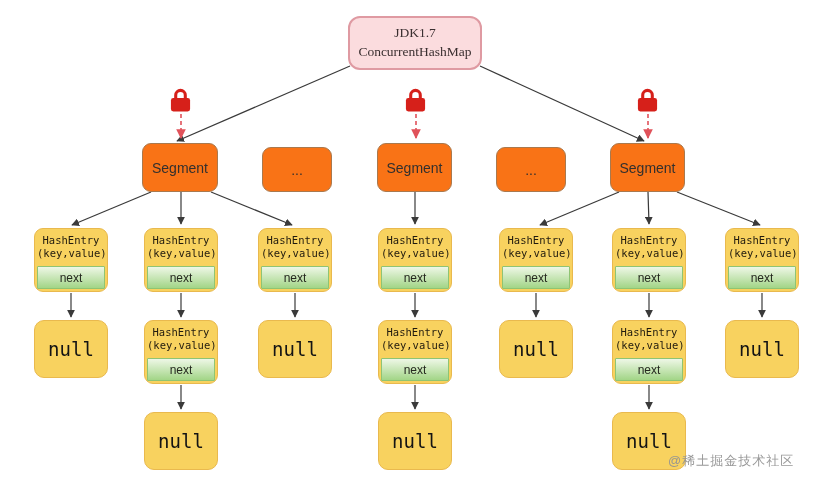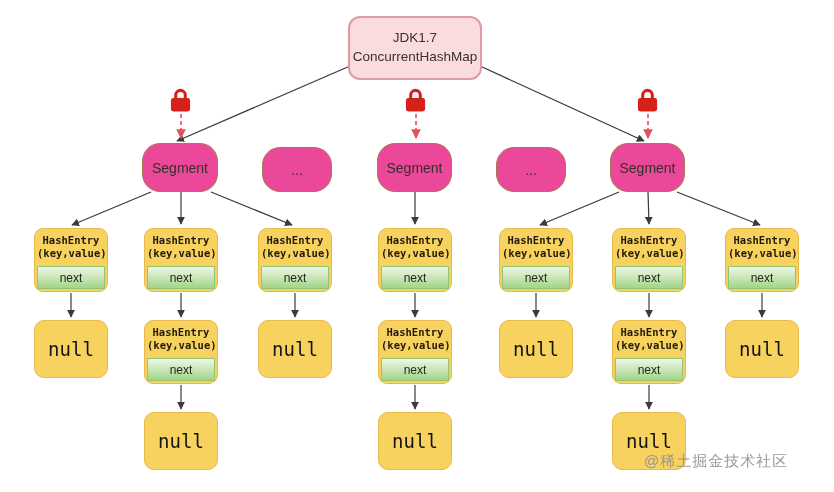--- a/index.html
+++ b/index.html
@@ -4,52 +4,53 @@
 <style>
   html,body { margin:0; padding:0; background:#fff; }
   .canvas {
     position:relative; width:834px; height:492px; background:#ffffff;
     overflow:hidden; font-family:"Liberation Sans", sans-serif;
   }
   .arrows { position:absolute; left:0; top:0; width:834px; height:492px; }
   .node { position:absolute; box-sizing:border-box; }
 
   .root-box {
-    width:134px; height:64px; background:#fbdcde; border:2px solid #df9aa2;
+    width:134px; height:54px; background:#fbdcde; border:2px solid #df9aa2;
     border-radius:12px; display:flex; align-items:center; justify-content:center;
     text-align:center; font-size:13.5px; color:#3a2f30; line-height:1.4;
     white-space:pre-line;
+    font-family:Liberation Serif, serif;
   }
   .segment-box {
-    height:49px; background:#ec4899; border:1.5px solid #a9794e;
-    border-radius:18px; display:flex; align-items:center; justify-content:center;
+    height:49px; background:#f97316; border:1.5px solid #a9794e;
+    border-radius:9px; display:flex; align-items:center; justify-content:center;
     font-size:14px; color:#33302e;
   }
   .hash-entry {
     width:74px; height:64px; background:#f8d25f; border:1.5px solid #e9b94e;
     border-radius:9px; padding:5px 2px 2px; display:flex; flex-direction:column;
   }
   .he-line {
-    font-family:"DejaVu Sans Mono", monospace; font-weight:bold; font-size:10.5px;
+    font-family:"DejaVu Sans Mono", monospace; font-weight:normal; font-size:10.5px;
     line-height:13px; text-align:center; color:#201a0e; letter-spacing:0;
   }
   .he-next {
     margin-top:auto; height:21px; border-radius:1px;
     background:linear-gradient(#eef7e6,#a2d587); border:1px solid #8fc473;
     display:flex; align-items:center; justify-content:center;
     font-size:12px; color:#25291f;
   }
   .null-box {
     width:74px; height:58px; background:#f8d25f; border:1.5px solid #e9b94e;
     border-radius:10px; display:flex; align-items:center; justify-content:center;
     font-family:"DejaVu Sans Mono", monospace; font-size:19px; color:#141414;
   }
   .lock { position:absolute; width:23px; height:27px; }
   .watermark {
-    position:absolute; left:644px; top:452px; font-size:15px;
+    position:absolute; left:668px; top:452px; font-size:13px;
     color:rgba(148,148,148,0.95); letter-spacing:1px;
   }
 </style>
 </head>
 <body>
 
 <div class="canvas">
 
   <svg class="arrows" viewBox="0 0 834 492">
     <defs>

